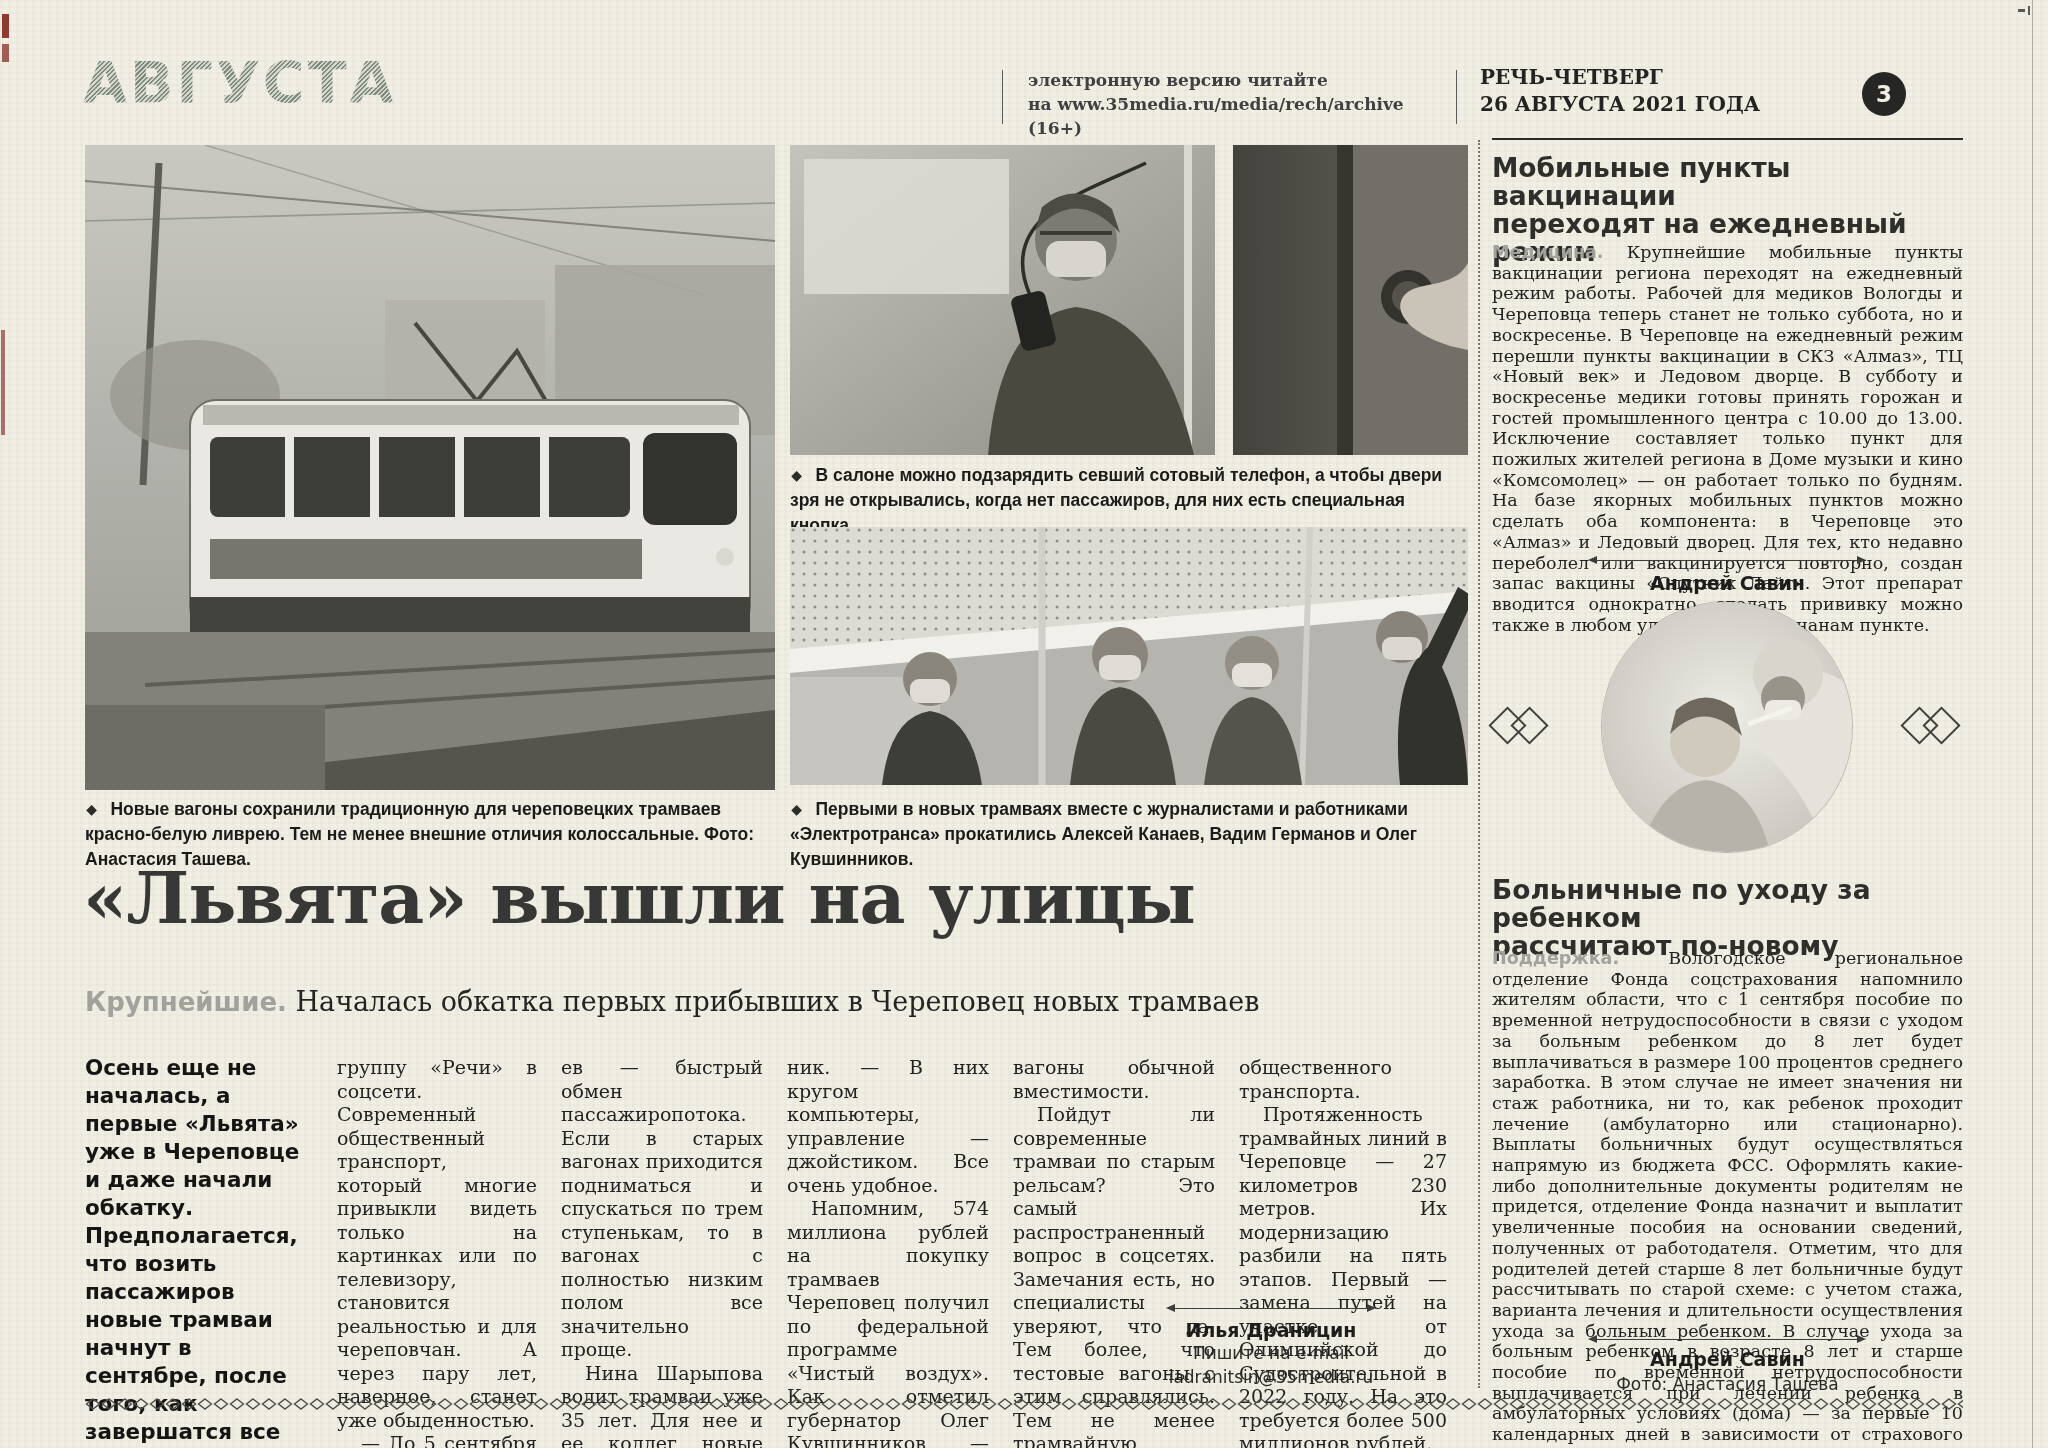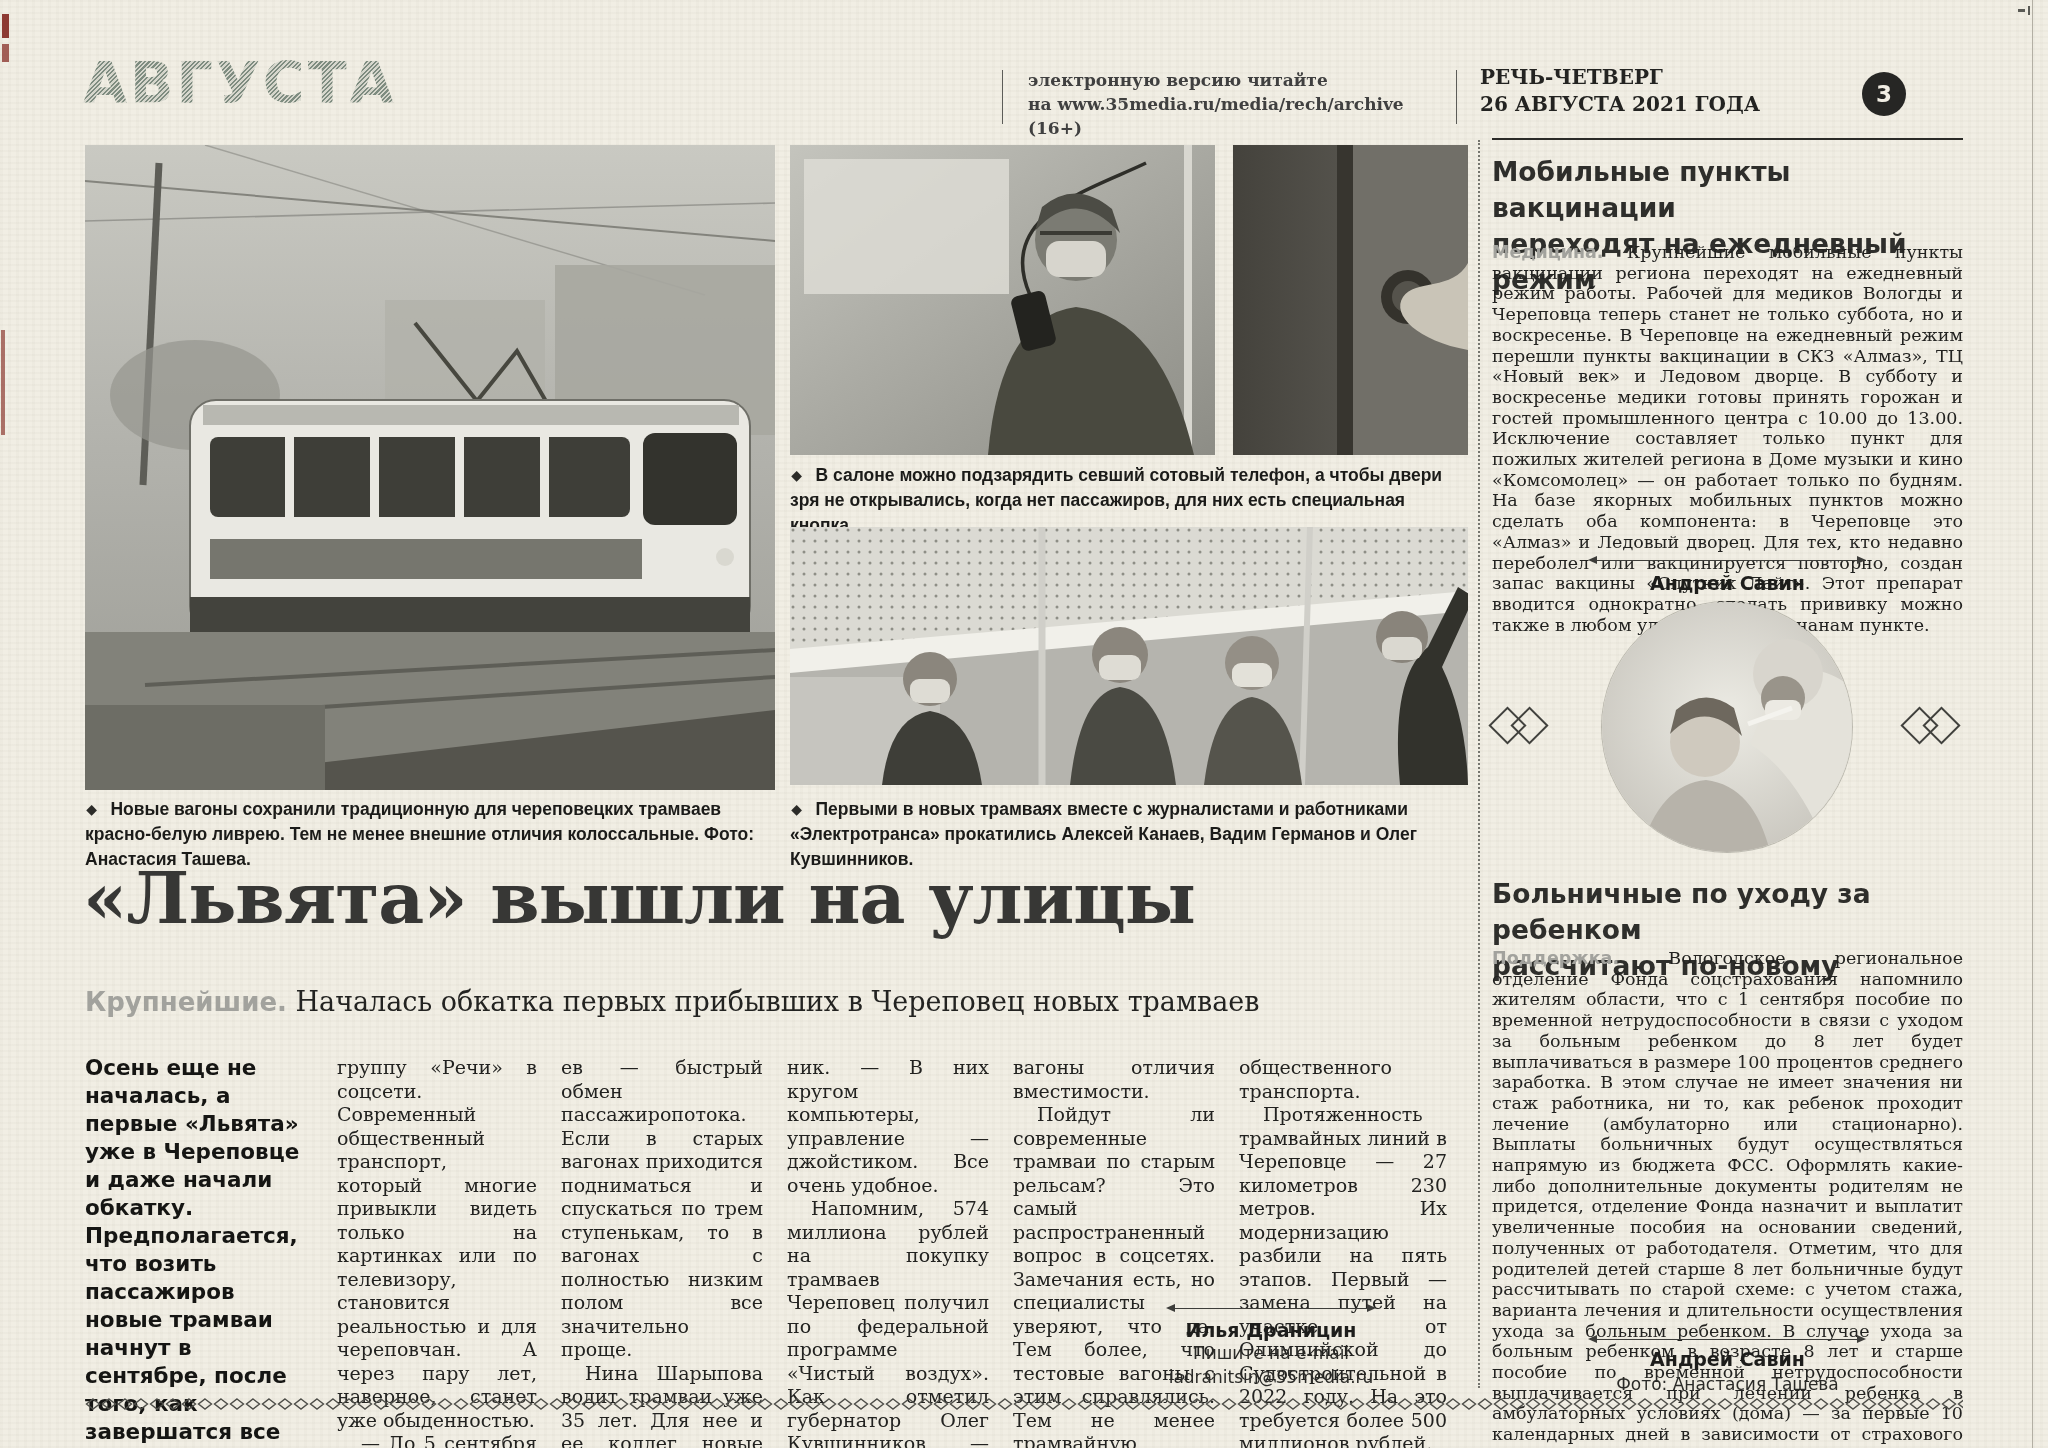--- a/index.html
+++ b/index.html
@@ -31,21 +31,21 @@
   .headline{font-family:"DejaVu Serif",serif;font-weight:bold;font-size:71px;letter-spacing:-1px;color:#38383 6;color:#373735;}
   .subhead{font-size:27px;color:#232321;}
   .kicker{font-family:"DejaVu Sans",sans-serif;font-weight:bold;color:#a2a29d;}
   .col{position:absolute;text-align:justify;font-size:19px;line-height:23.5px;color:#222220;}
   .col p{margin:0;}
   .col p + p{text-indent:24px;}
   .lede{font-family:"DejaVu Sans",sans-serif;font-weight:bold;font-size:21.5px;line-height:28px;
         text-align:left;color:#151513;margin:0 0 16px 0;}
 
   
-  .rail-h{font-family:"DejaVu Sans",sans-serif;font-weight:bold;font-size:26.5px;line-height:36px;color:#2e2e2b;}
+  .rail-h{font-family:"DejaVu Sans",sans-serif;font-weight:bold;font-size:26.5px;line-height:28px;color:#2e2e2b;}
   .rail-body{text-align:justify;font-size:17.5px;line-height:20.7px;color:#222220;}
   .sig{font-family:"DejaVu Sans",sans-serif;font-weight:bold;font-size:19px;text-align:center;color:#1d1d1b;}
   .sig-sub{font-family:"DejaVu Sans",sans-serif;font-size:17px;line-height:24px;text-align:center;color:#2a2a27;}
   .sig-rule{position:relative;border-top:1.6px solid #3d3d3a;}
   .sig-rule::before,.sig-rule::after{content:"";position:absolute;top:-5.5px;width:0;height:0;
         border-top:4.5px solid transparent;border-bottom:4.5px solid transparent;}
   .sig-rule::before{left:-9px;border-right:9px solid #3d3d3a;}
   .sig-rule::after{right:-9px;border-left:9px solid #3d3d3a;}
   .dotted-divider{border-left:2.5px dotted #75756e;}
   .rail-rule{background:#2b2b28;}
@@ -220,21 +220,21 @@
 
   </div>
 
   <div class="col" style="left:787px;top:1056px;width:202px;">
     <p>ник. — В них кругом компьютеры, управление — джойстиком. Все очень удобное.</p>
     <p>Напомним, 574 миллиона рублей на покупку трамваев Череповец получил по федеральной программе «Чистый воздух». Как отметил губернатор Олег Кувшинников — одним из первых городов страны.</p>
 
   </div>
 
   <div class="col" style="left:1013px;top:1056px;width:202px;">
-    <p>вагоны отличия вместимости.</p>
+    <p>вагоны обычной вместимости.</p>
     <p>Пойдут ли современные трамваи по старым рельсам? Это самый распространенный вопрос в соцсетях. Замечания есть, но специалисты уверяют, что да. Тем более, что тестовые вагоны с этим справлялись. Тем не менее трамвайную инфраструктуру в Череповце будут обновлять.</p>
 
   </div>
 
   <div class="col" style="left:1239px;top:1056px;width:208px;">
     <p>общественного транспорта.</p>
     <p>Протяженность трамвайных линий в Череповце — 27 километров 230 метров. Их модернизацию разбили на пять этапов. Первый — замена путей на участке от Олимпийской до Судостроительной в 2022 году. На это требуется более 500 миллионов рублей.</p>
 
   </div>
 

